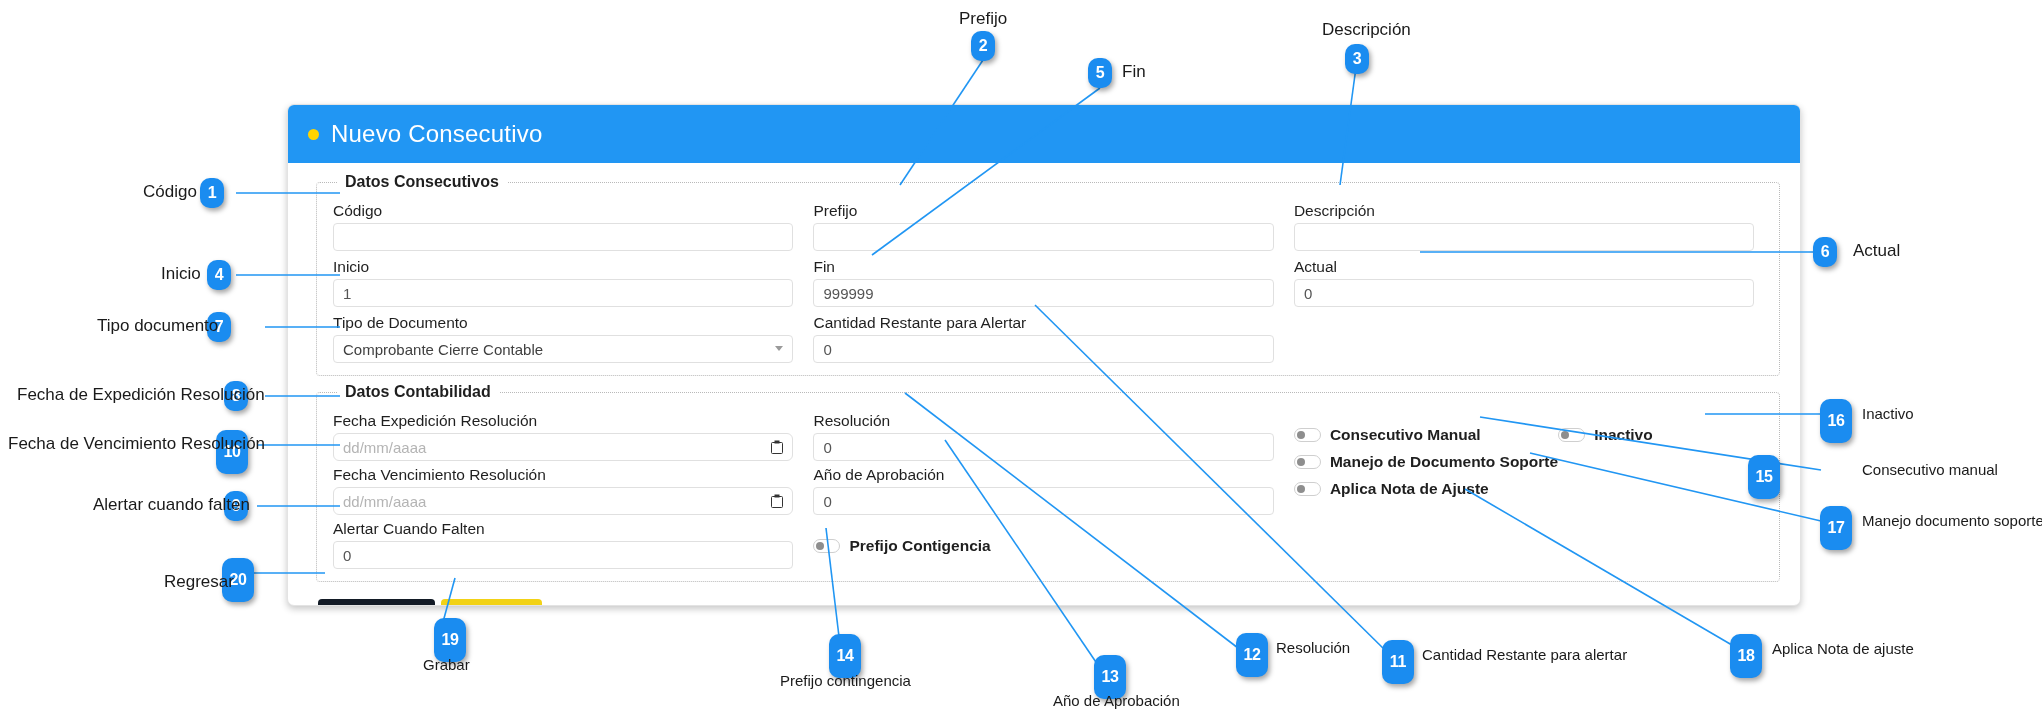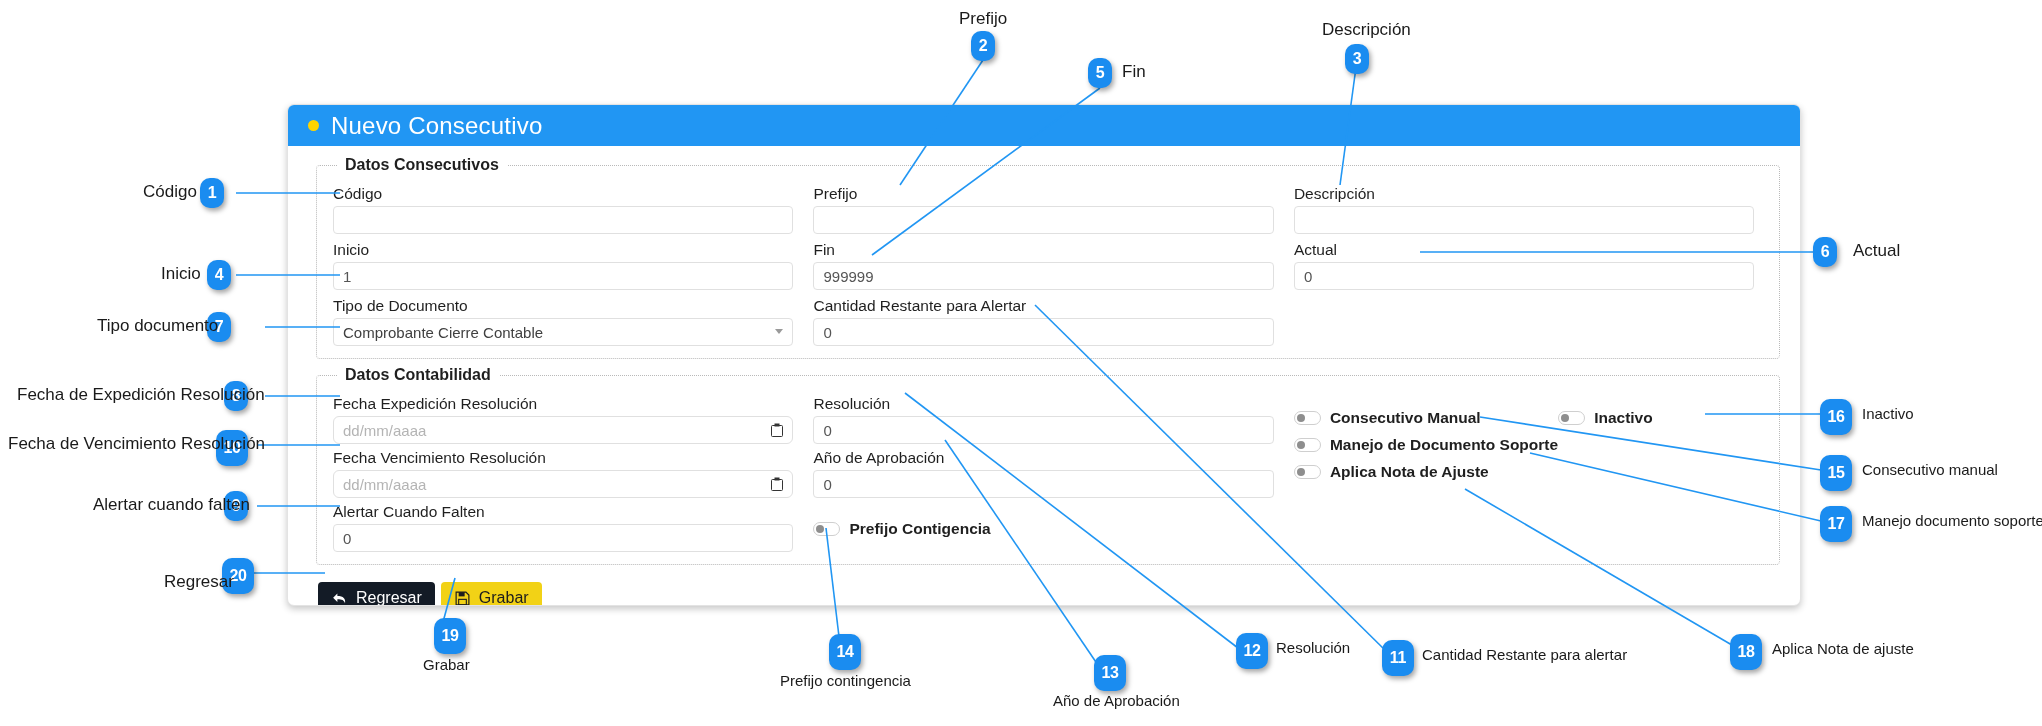--- a/index.html
+++ b/index.html
@@ -17,41 +17,41 @@
     position:absolute;z-index:6;
     background:#1a8cf0;color:#fff;
     font-size:16px;font-weight:700;
     border-radius:10px;
     display:flex;align-items:center;justify-content:center;
     box-shadow:2px 3px 5px rgba(0,0,0,.35);
     font-family:"Liberation Sans", sans-serif;
     letter-spacing:-0.3px;
   }
   .badge.w1{width:24px;height:30px;}
-  .badge.w2{width:32px;height:36px;}
+  .badge.w2{width:32px;height:44px;}
   .anno-label{
     position:absolute;z-index:6;
     font-size:17px;color:#1a1a1a;
     white-space:nowrap;
     font-family:"Liberation Sans", sans-serif;
   }
   .anno-label.sm{font-size:15px;}
 
   
   #card{
     position:absolute;left:287px;top:104px;width:1512px;height:500px;
     background:#fff;
     border:1px solid #e3e3e3;
     border-radius:7px;
     box-shadow:0 3px 7px rgba(0,0,0,.22);
     z-index:2;
     overflow:hidden;
   }
   #card-header{
-    height:41px;background:#2196f3;color:#fff;
+    height:58px;background:#2196f3;color:#fff;
     display:flex;align-items:center;
     padding:0 20px;
     box-sizing:border-box;
   }
   .hdr-dot{
     width:11px;height:11px;border-radius:50%;
     background:#ffd400;margin-right:12px;flex:0 0 auto;
   }
   #card-title{font-size:24px;font-weight:400;letter-spacing:.2px;}
 
@@ -349,21 +349,21 @@
 <div class="badge w1" style="left:1088px;top:58px;">5</div>
 <div class="badge w1" style="left:1813px;top:237px;">6</div>
 <div class="badge w1" style="left:207px;top:312px;">7</div>
 <div class="badge w1" style="left:224px;top:381px;">8</div>
 <div class="badge w1" style="left:224px;top:491px;">9</div>
 <div class="badge w2" style="left:216px;top:430px;">10</div>
 <div class="badge w2" style="left:1382px;top:640px;">11</div>
 <div class="badge w2" style="left:1236px;top:633px;">12</div>
 <div class="badge w2" style="left:1094px;top:655px;">13</div>
 <div class="badge w2" style="left:829px;top:634px;">14</div>
-<div class="badge w2" style="left:1820px;top:455px;">15</div>
+<div class="badge w2" style="left:1748px;top:455px;">15</div>
 <div class="badge w2" style="left:1820px;top:399px;">16</div>
 <div class="badge w2" style="left:1820px;top:506px;">17</div>
 <div class="badge w2" style="left:1730px;top:634px;">18</div>
 <div class="badge w2" style="left:434px;top:618px;">19</div>
 <div class="badge w2" style="left:222px;top:558px;">20</div>
 
 <div class="anno-label" style="left:143px;top:182px;">Código</div>
 <div class="anno-label" style="left:959px;top:9px;">Prefijo</div>
 <div class="anno-label" style="left:1322px;top:20px;">Descripción</div>
 <div class="anno-label" style="left:161px;top:264px;">Inicio</div>

